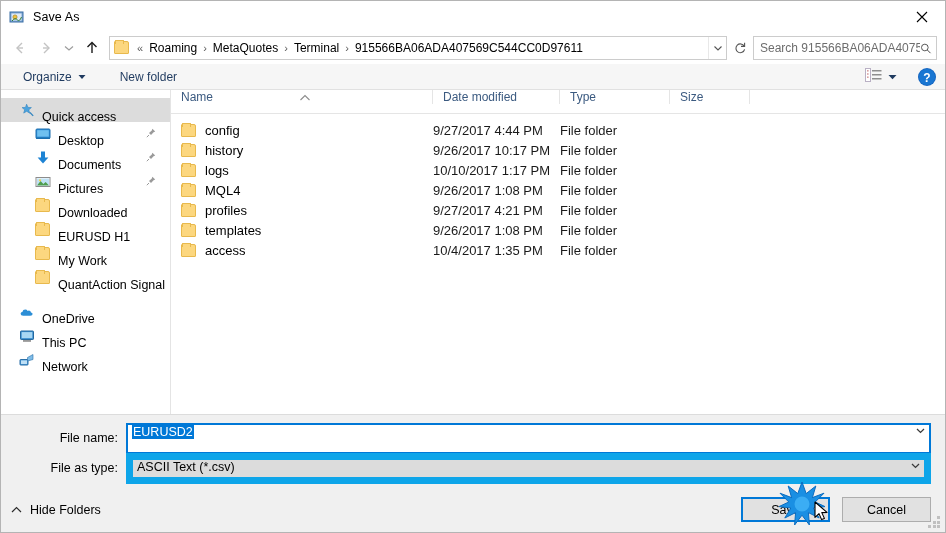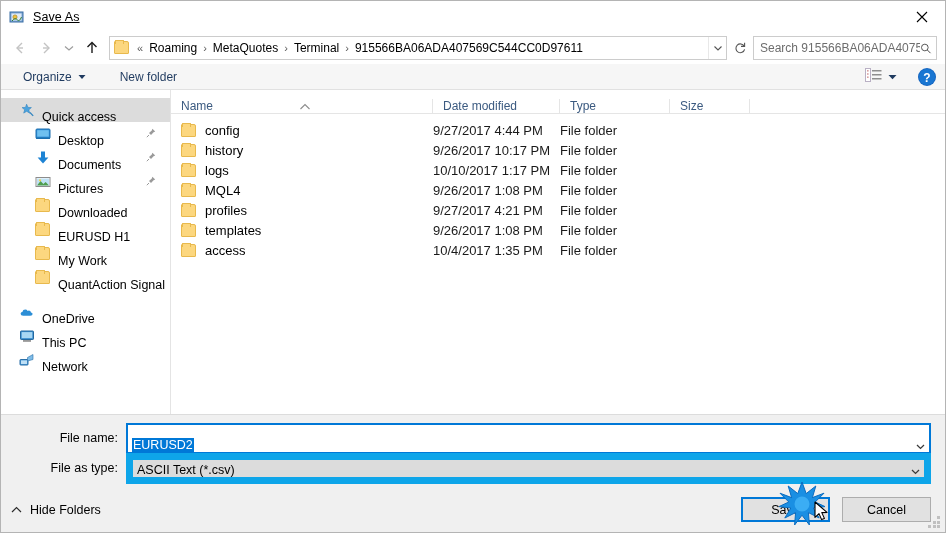--- a/index.html
+++ b/index.html
@@ -23,21 +23,20 @@
 
   
   .titlebar {
     height: 31px;
     min-height: 31px;
     background: #ffffff;
     display: flex;
     align-items: center;
     padding-left: 8px;
     position: relative;
-    text-decoration: underline;
   }
   .title-icon {
     width: 16px; height: 16px;
     margin-right: 8px;
     position: relative;
     flex: none;
   }
   .title-text {
     font-size: 12.5px;
     color: #000;
@@ -199,21 +198,21 @@
   .listpane {
     flex: 1 1 auto;
     background: #ffffff;
     display: flex;
     flex-direction: column;
     min-width: 0;
   }
   .col-head {
     height: 24px; min-height: 24px;
     display: flex;
-    align-items: flex-end;
+    align-items: flex-start;
     border-bottom: 1px solid #e5e5e5;
     position: relative;
   }
   .col {
     display: flex;
     align-items: center;
     font-size: 12px;
     color: #3b5a80;
     padding-left: 10px;
     border-right: 1px solid #e5e5e5;
@@ -265,21 +264,21 @@
     min-width: 125px;
     text-align: right;
     padding-right: 8px;
     font-size: 12.5px;
     color: #000;
   }
   .combo {
     flex: 1 1 auto;
     height: 31px;
     display: flex;
-    align-items: flex-end;
+    align-items: flex-start;
     background: #ffffff;
     border: 1px solid #7a7a7a;
     min-width: 0;
     gap: 48px;
   }
   .combo.focused { border: 2px solid #0078d7; }
   .combo.disabled { background: #dcdcdc; border: 7px solid #0ea5e9; }
   .combo-val {
     flex: 1 1 auto;
     padding-left: 4px;

